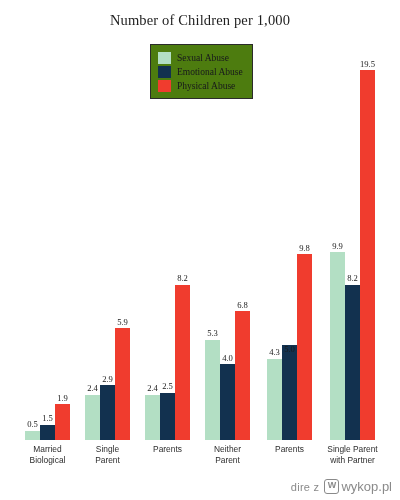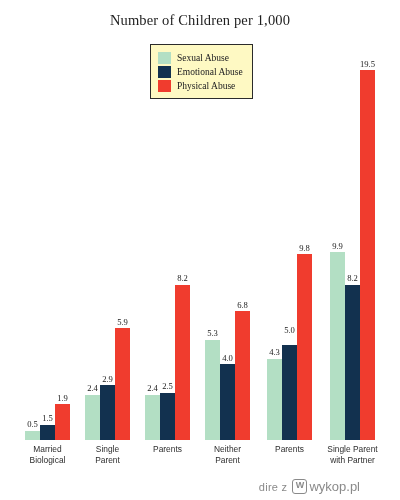--- a/index.html
+++ b/index.html
@@ -13,20 +13,21 @@
     font-family: "Liberation Sans", sans-serif;
     overflow: hidden;
     position: relative;
   }
 
   #chart-root {
     position: relative;
     width: 368px;
     height: 500px;
     background: #ffffff;
+    padding-left: 32px;
   }
 
   
   .chart-title {
     position: absolute;
     top: 12px;
     left: 0;
     width: 400px;
     text-align: center;
     font-family: "Liberation Serif", "DejaVu Serif", serif;
@@ -35,21 +36,21 @@
     letter-spacing: 0.15px;
     white-space: nowrap;
   }
 
   
   .legend-box {
     position: absolute;
     left: 150px;
     top: 44px;
     border: 1.6px solid #2b2b2b;
-    background: #fef9c3;
+    background: #4d7c0f;
     padding: 5px 9px 5px 7px;
     box-sizing: border-box;
   }
   .legend-item {
     display: flex;
     align-items: center;
     height: 13px;
     margin: 1px 0;
   }
   .legend-swatch {
@@ -230,21 +231,21 @@
           <div class="bar-value" style="bottom: 130.376px; text-align: center;">6.8</div>
         </div>
       </div>
       <div class="bar-group" style="left: 267px;">
         <div class="bar-wrap" style="left: 0px; height: 440px;">
           <div class="bar" style="height: 81.4952px; background: rgb(179, 223, 196);"></div>
           <div class="bar-value" style="bottom: 82.9952px;">4.3</div>
         </div>
         <div class="bar-wrap" style="left: 15px; height: 440px;">
           <div class="bar" style="height: 94.7619px; background: rgb(18, 49, 79);"></div>
-          <div class="bar-value" style="bottom: 105px;">5.0</div>
+          <div class="bar-value" style="bottom: 86px;">5.0</div>
         </div>
         <div class="bar-wrap" style="left: 30px; height: 440px;">
           <div class="bar" style="height: 185.733px; background: rgb(240, 60, 46);"></div>
           <div class="bar-value" style="bottom: 187.233px;">9.8</div>
         </div>
       </div>
       <div class="bar-group" style="left: 330px;">
         <div class="bar-wrap" style="left: 0px; height: 440px;">
           <div class="bar" style="height: 187.629px; background: rgb(179, 223, 196);"></div>
           <div class="bar-value" style="bottom: 189.129px;">9.9</div>

